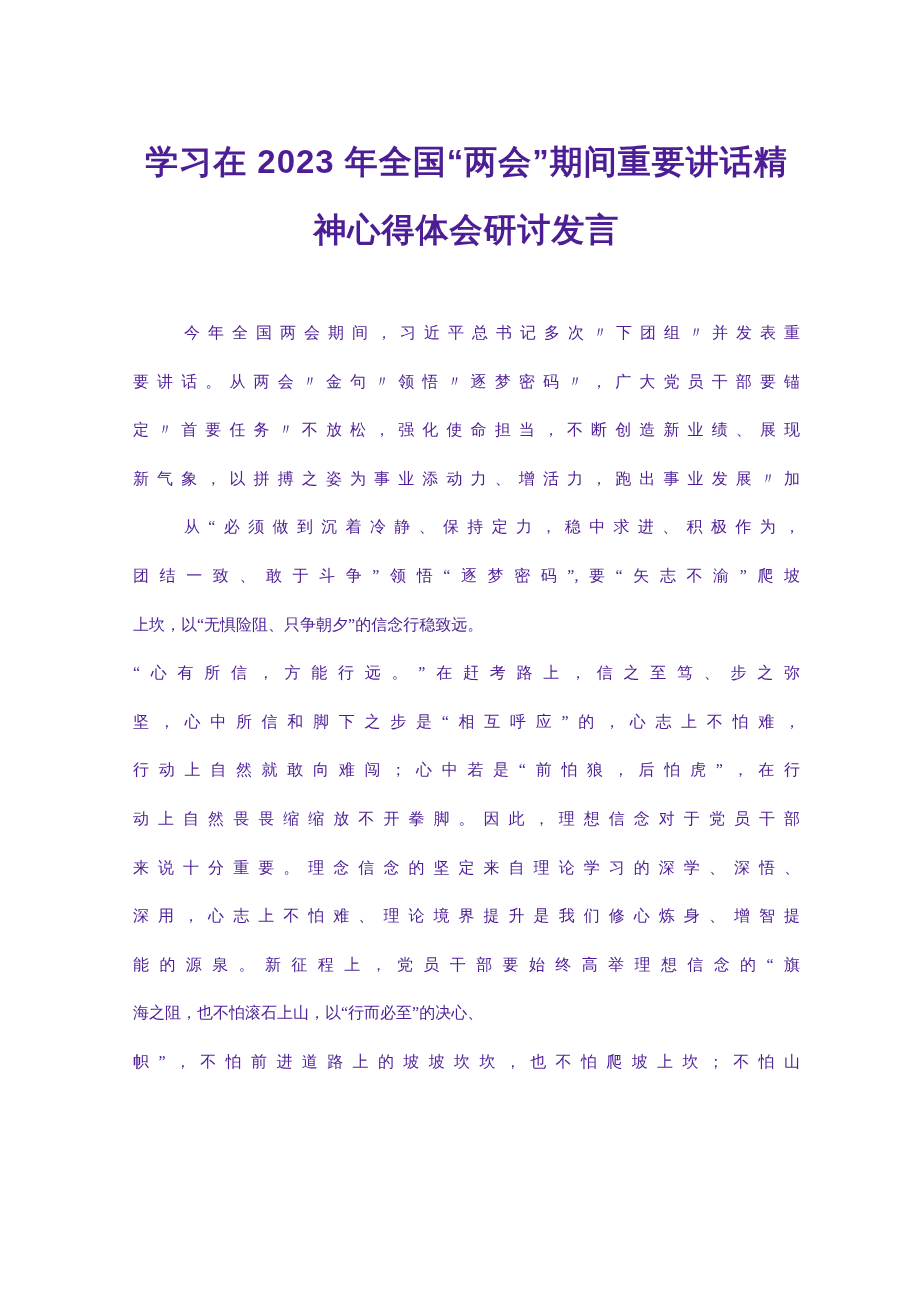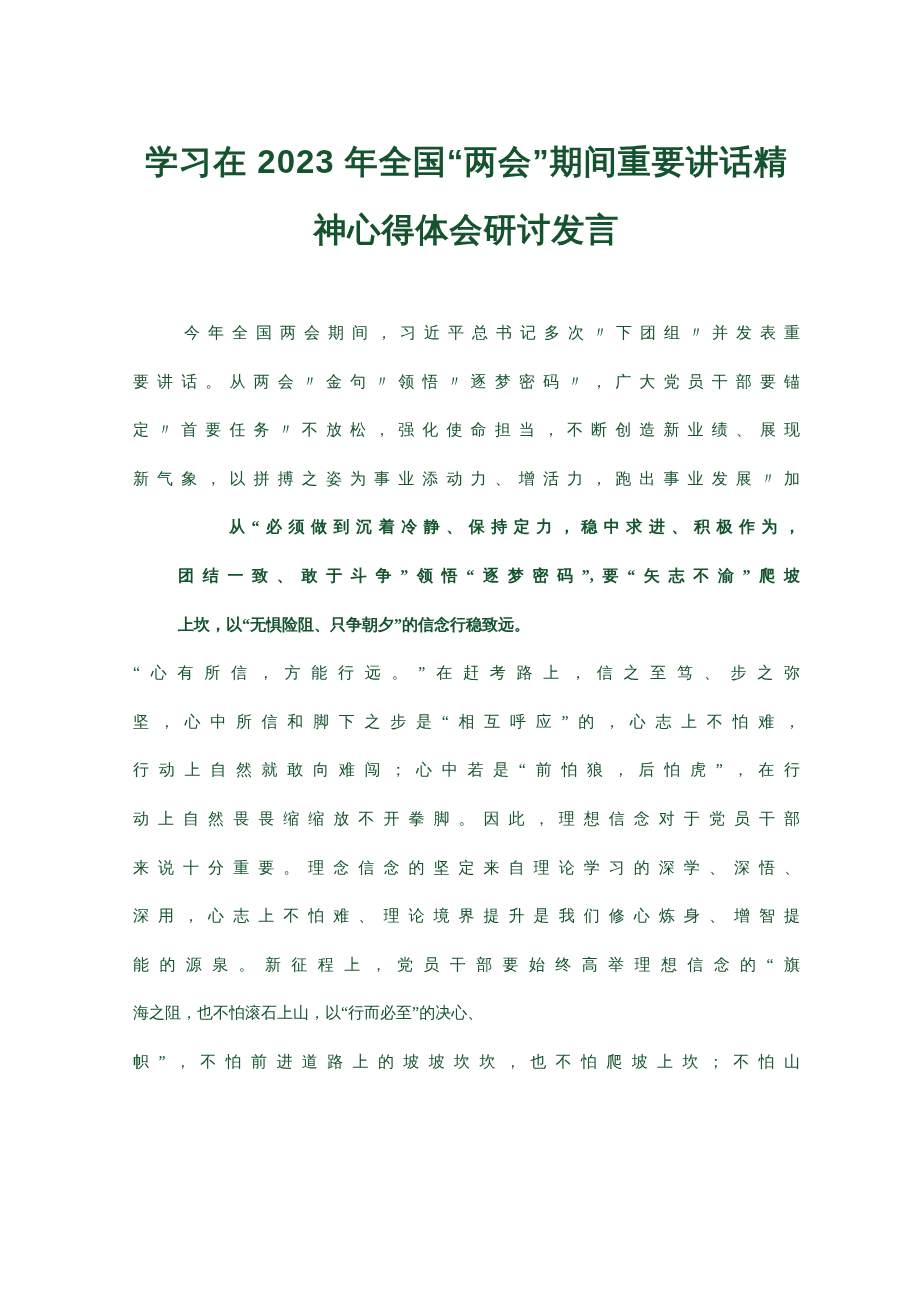--- a/index.html
+++ b/index.html
@@ -4,21 +4,21 @@
 <style>
   html, body {
     margin: 0;
     padding: 0;
   }
   .page {
     position: relative;
     width: 920px;
     height: 1301px;
     background: #ffffff;
-    color: #14532d;
+    color: #4c1d95;
     overflow: hidden;
   }
   .content {
     position: absolute;
     left: 133px;
     top: 128px;
     width: 667px;
   }
   .doc-title {
     font-family: "Liberation Sans", "DejaVu Sans", sans-serif;
@@ -42,22 +42,21 @@
     text-justify: inter-character;
     overflow: visible;
   }
   .line.para-end {
     text-align-last: left;
   }
   .line.indent {
     text-indent: 51px;
   }
   .line.bold {
-    font-weight: bold;
-    margin-left: 45px;
+    font-weight: normal;
   }
 </style>
 </head>
 <body>
 
 <div class="page">
   <div class="content">
 
     <div class="doc-title">
       <div>学习在 2023 年全国“两会”期间重要讲话精</div>

